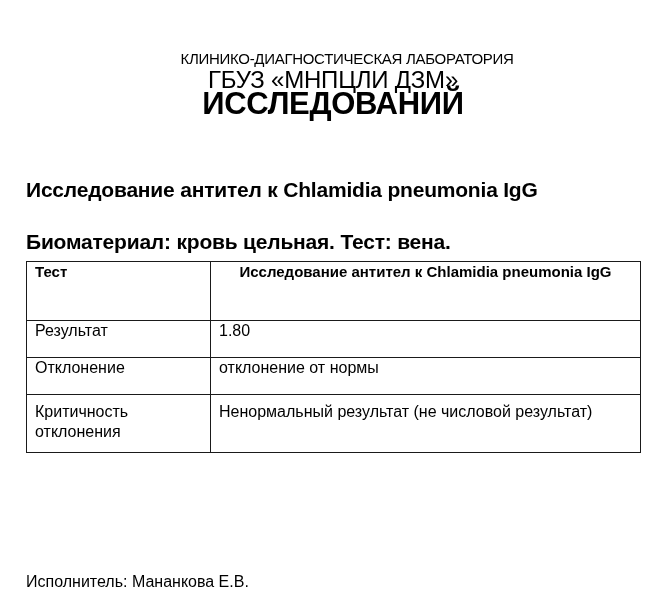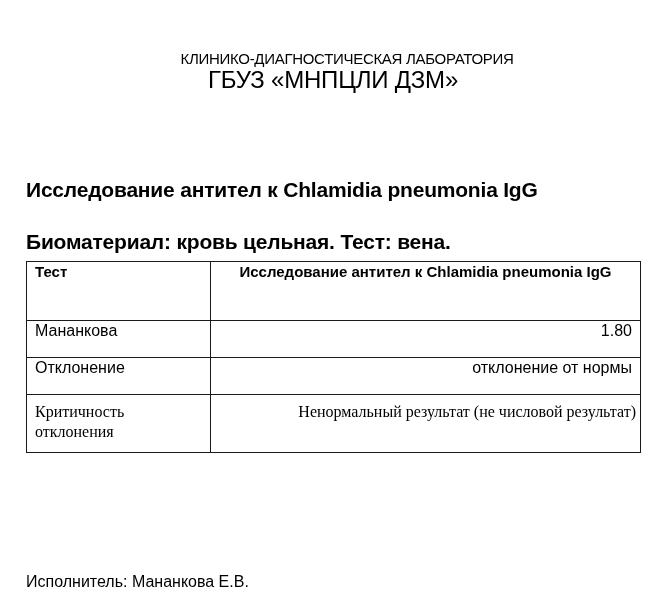--- a/index.html
+++ b/index.html
@@ -81,56 +81,57 @@
       padding: 0 8px;
       vertical-align: top;
       line-height: 20px;
     }
     table.results col.c1 { width: 184px; }
     table.results col.c2 { width: 430px; }
     .hdr td { height: 59px; padding-top: 8px; box-sizing: border-box; }
     .hdr td.k { font-weight: bold; font-size: 15px; }
     .hdr td.v { font-weight: bold; font-size: 15px; text-align: center; }
     .row td { height: 37px; box-sizing: border-box; padding-top: 8px; }
-    .row td.v { text-align: right; }
-    .row.tall td { height: 58px; padding-top: 7px; font-family: Liberation Serif, serif; }
+    .row td.v { text-align: left; }
+    .row.tall td { height: 58px; padding-top: 7px; }
     .row.tall td.v { padding-right: 4px; }
     .executor {
       position: absolute;
       left: 26px;
       top: 536px;
       font-size: 16px;
       line-height: 20px;
       white-space: nowrap;
       margin-top: 36px;
     }
   </style>
 </head>
 <body>
 
 <div class="org">ГБУЗ «МНПЦЛИ ДЗМ»</div>
 <div class="dept">КЛИНИКО-ДИАГНОСТИЧЕСКАЯ ЛАБОРАТОРИЯ</div>
 <div class="title">
+  <div>ИССЛЕДОВАНИЙ</div>
 </div>
 
 <div class="test-name">Исследование антител к Chlamidia pneumonia IgG</div>
 <div class="biomaterial">Биоматериал: кровь цельная. Тест: вена.</div>
 
 <table class="results">
   <colgroup>
       <col class="c1">
       <col class="c2">
     </colgroup>
   <tbody>
       <tr class="hdr">
     <td class="k">Тест</td>
     <td class="v">Исследование антител к Chlamidia pneumonia IgG</td>
   </tr>
   <tr class="row">
-    <td class="k">Мананкова</td>
+    <td class="k">Результат</td>
     <td class="v">1.80</td>
   </tr>
   <tr class="row">
     <td class="k">Отклонение</td>
     <td class="v">отклонение от нормы</td>
   </tr>
   <tr class="row tall">
     <td class="k">Критичность отклонения</td>
     <td class="v">Ненормальный результат (не числовой результат)</td>
   </tr>

